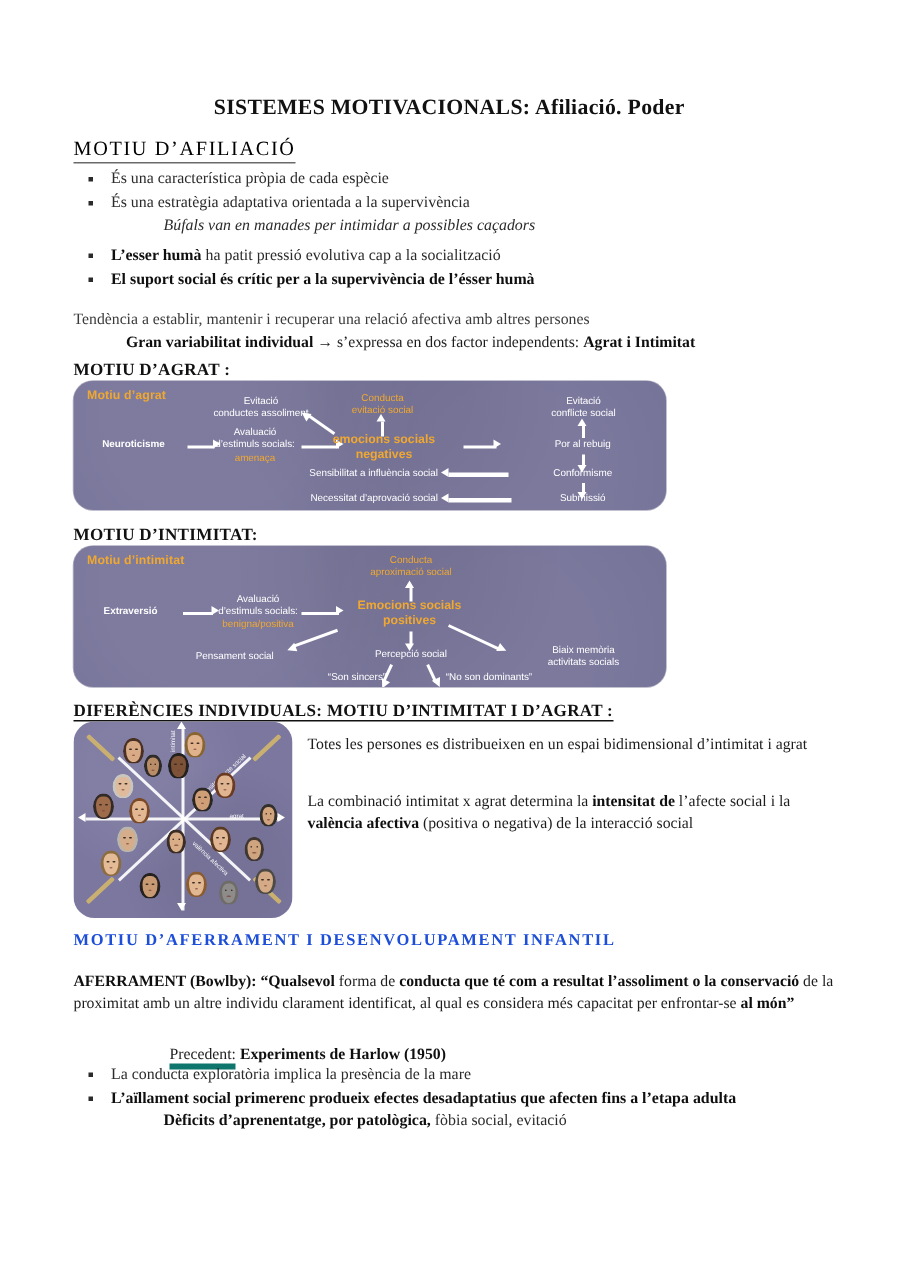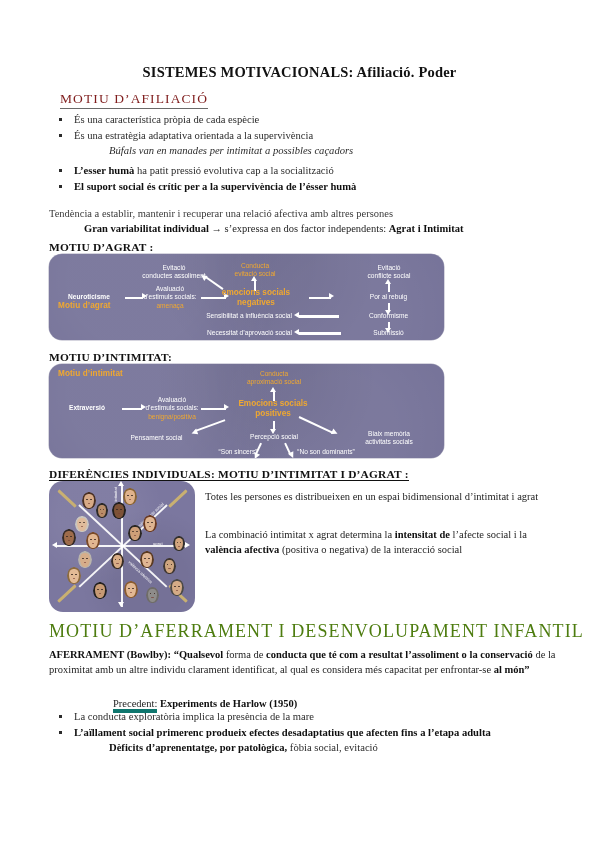--- a/index.html
+++ b/index.html
@@ -10,27 +10,27 @@
     -webkit-font-smoothing:antialiased;
   }
   .page{position:absolute;left:0;top:0;width:599px;height:848px;}
 
   
   .doc-title{
     position:absolute;left:0;top:64px;width:599px;text-align:center;
     font-size:14.5px;font-weight:bold;letter-spacing:.2px;color:#111;
   }
   .h-underline{
-    position:absolute;left:60px;font-size:13.5px;font-weight:normal;
-    color:#7f1d1d;letter-spacing:1.1px;
+    position:absolute;left:49px;font-size:13.5px;font-weight:normal;
+    color:#000000;letter-spacing:1.1px;
     border-bottom:1.3px solid #6a6a6a;padding-bottom:1px;display:inline-block;
   }
   .h-gray{
-    position:absolute;left:49px;font-size:18px;color:#4d7c0f;
-    letter-spacing:1.1px;font-weight:normal;
+    position:absolute;left:49px;font-size:11px;color:#1d4ed8;
+    letter-spacing:1.1px;font-weight:bold;
   }
   .h-black{
     position:absolute;left:49px;font-size:11.4px;font-weight:bold;color:#111;
     letter-spacing:.2px;
   }
   .h-black.under{border-bottom:1.2px solid #111;padding-bottom:0px;display:inline-block;}
 
   ul.bul{list-style:none;margin:0;padding:0;position:absolute;}
   ul.bul li{
     position:relative;padding-left:25px;font-size:10.6px;line-height:15.5px;color:#2b2b2b;
@@ -111,21 +111,21 @@
   <div class="doc-title">SISTEMES MOTIVACIONALS: Afiliació. Poder</div>
 
   <div class="h-underline" style="top:91px;">MOTIU D’AFILIACIÓ</div>
 
   <ul class="bul" style="left:49px;top:112px;width:500px;">
     <li>
       <span>És una característica pròpia de cada espècie</span>
     </li>
     <li>
       <span>És una estratègia adaptativa orientada a la supervivència</span>
-      <span class="indent ital">Búfals van en manades per intimitat a possibles caçadors</span>
+      <span class="indent ital">Búfals van en manades per intimidar a possibles caçadors</span>
     </li>
   </ul>
 
   <ul class="bul" style="left:49px;top:163px;width:500px;">
     <li>
       <span class="bold">L’esser humà</span><span> ha patit pressió evolutiva cap a la socialització</span>
     </li>
     <li>
       <span class="bold">El suport social és crític per a la supervivència de l’ésser humà</span>
     </li>
@@ -135,21 +135,21 @@
 
   <div class="para dark" style="left:84px;top:221px;width:500px;">
     <span class="bold">Gran variabilitat individual</span>
     <span>→</span><span> s’expressa en dos factor independents: </span><span class="bold">Agrat i Intimitat</span>
   </div>
 
   <div class="h-black" style="top:241px;">MOTIU D’AGRAT :</div>
 
   <div class="diagram" style="left:49px;top:254px;width:395px;height:86px;">
 
-    <div class="dgm-label" style="left:9px;top:5px;margin-top:42px;">Motiu d’agrat</div>
+    <div class="dgm-label" style="left:9px;top:5px;">Motiu d’agrat</div>
 
     <div class="node b" style="left:5px;top:39px;width:70px;">Neuroticisme</div>
     <div class="ar h" style="left:76px;top:42.5px;width:18px;"></div>
     <div class="ahead r" style="left:93px;top:39px;"></div>
 
     <div class="node" style="left:76px;top:31px;width:90px;">Avaluació
 d’estimuls socials:</div>
     <div class="node or" style="left:76px;top:48px;width:90px;">amenaça</div>
 
     <div class="ar h" style="left:152px;top:42.5px;width:25px;"></div>

